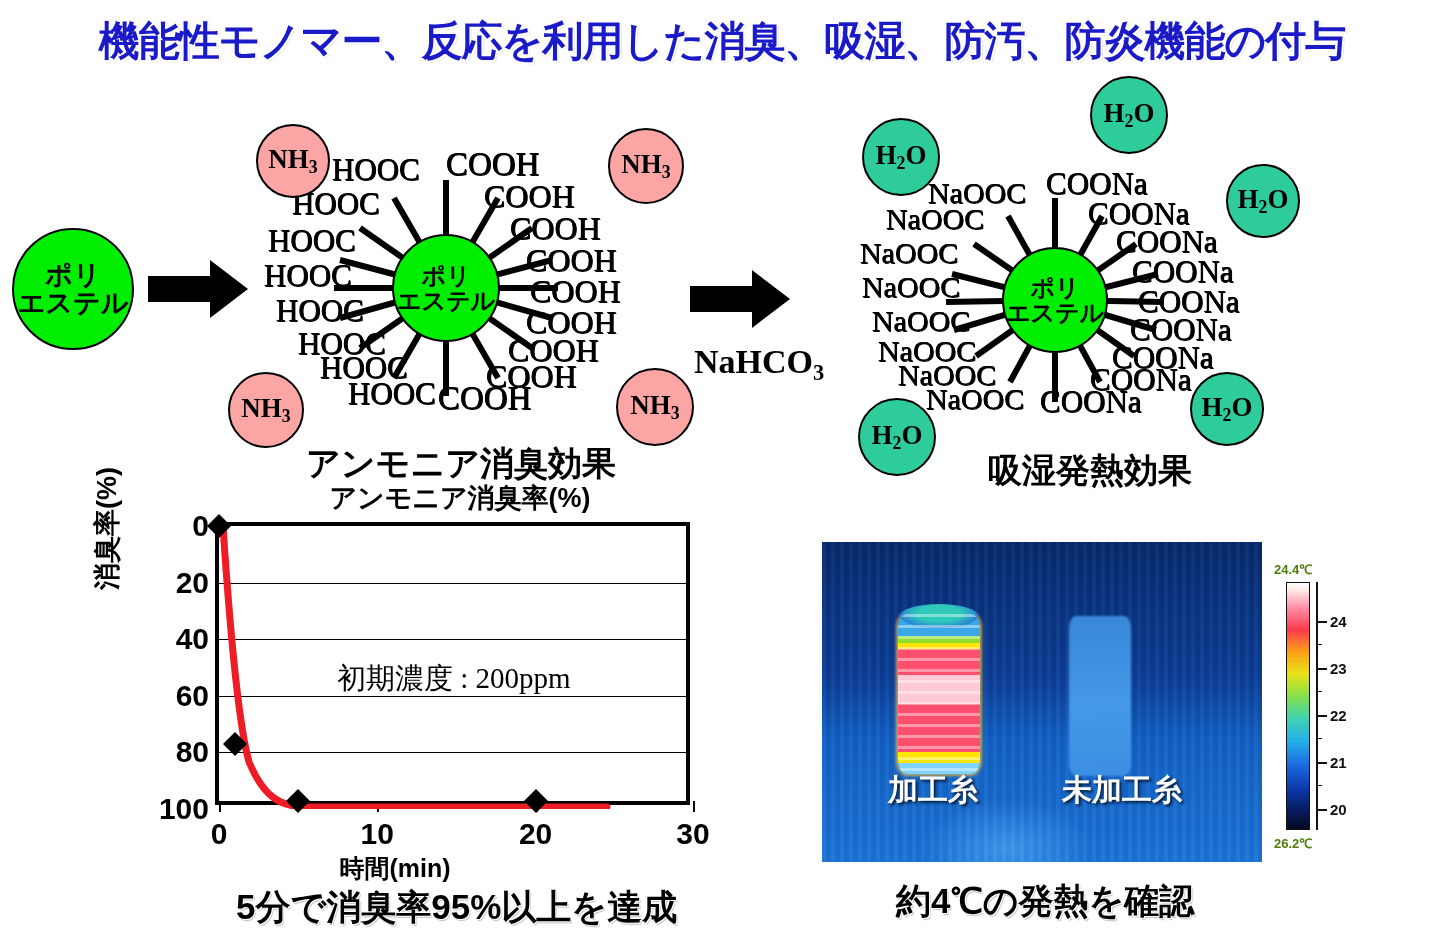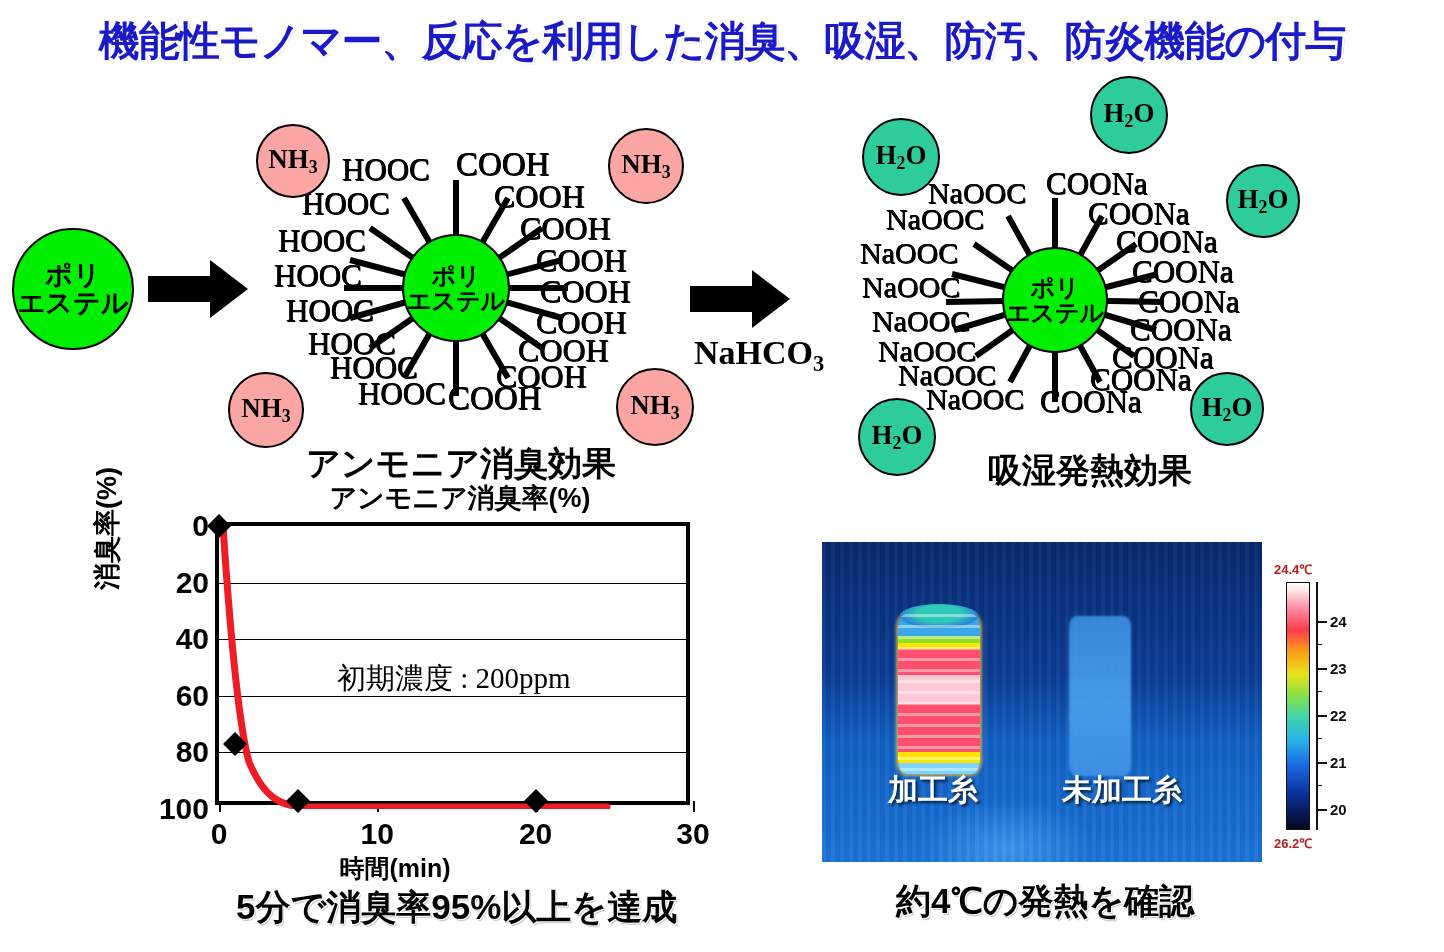--- a/index.html
+++ b/index.html
@@ -64,20 +64,21 @@
     border-top: 29px solid transparent;
     border-bottom: 29px solid transparent;
     border-left: 38px solid #000;
   }
 
   .nahco3 {
     position: absolute;
     font-family: "Liberation Serif", serif;
     font-weight: bold; font-size: 34px; color: #000;
     white-space: nowrap;
+    margin-top: 9px;
   }
   .nahco3 sub { font-size: .66em; vertical-align: -.3em; }
 
   
   .molecule { position: absolute; }
   .molecule .spokes { position: absolute; left:0; top:0; }
   .lig {
     position: absolute;
     font-family: "Liberation Serif", serif;
     font-weight: normal;
@@ -215,42 +216,42 @@
   .sc-minor { position: absolute; left: 494px; width: 6px; height: 1px; background: #111; }
   .sc-label {
     position: absolute; left: 508px; transform: translateY(-50%);
     font-family: "Liberation Sans", sans-serif;
     font-size: 15px; font-weight: bold; color: #111;
     white-space: nowrap;
   }
   .sc-end {
     position: absolute;
     font-family: "Liberation Sans", sans-serif;
-    font-size: 13px; font-weight: bold; color: #b91c1c;
+    font-size: 13px; font-weight: bold; color: #4d7c0f;
     white-space: nowrap;
   }
 </style>
 </head>
 <body>
 
 <div id="slide">
 
   <div id="slide-title">機能性モノマー、反応を利用した消臭、吸湿、防汚、防炎機能の付与</div>
 
   <div class="poly" style="left:12px; top:228px; width:122px; height:122px; font-size:27px;">
     <span>ポリ</span>
     <span>エステル</span>
   </div>
 
   <div class="arrow" style="left:148px; top:260px; width:104px; height:58px;">
     <div class="shaft"></div>
     <div class="head"></div>
   </div>
 
-  <div class="molecule" style="left:250px; top:120px; width:430px; height:330px;">
+  <div class="molecule" style="left:240px; top:120px; width:430px; height:330px;">
 
     <svg class="spokes" width="430" height="330">
       <g stroke="#000" stroke-width="6" stroke-linecap="butt">
         <line x1="206" y1="168" x2="206" y2="60"></line>
         <line x1="206" y1="168" x2="258" y2="78"></line>
         <line x1="206" y1="168" x2="292" y2="108"></line>
         <line x1="206" y1="168" x2="312" y2="140"></line>
         <line x1="206" y1="168" x2="318" y2="168"></line>
         <line x1="206" y1="168" x2="312" y2="198"></line>
         <line x1="206" y1="168" x2="292" y2="228"></line>

